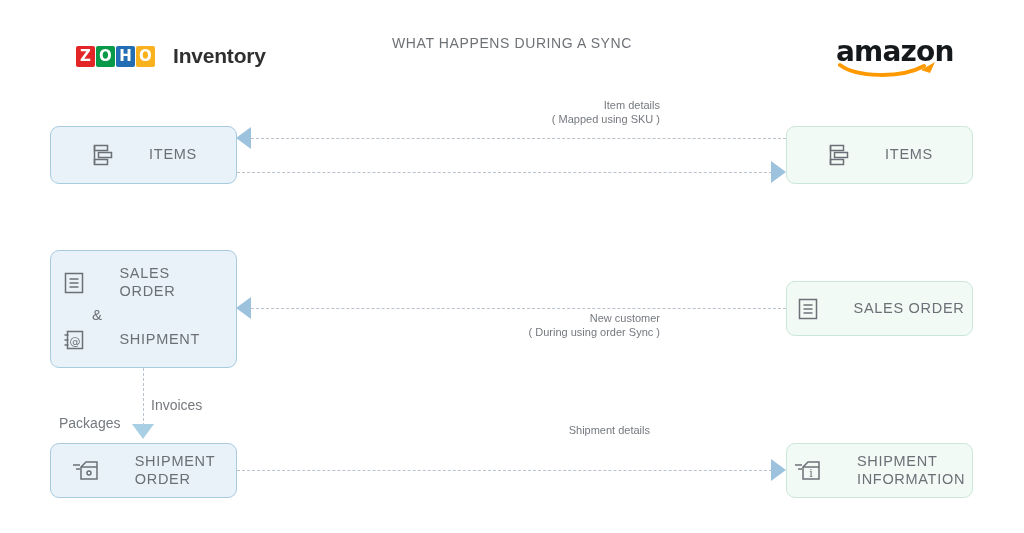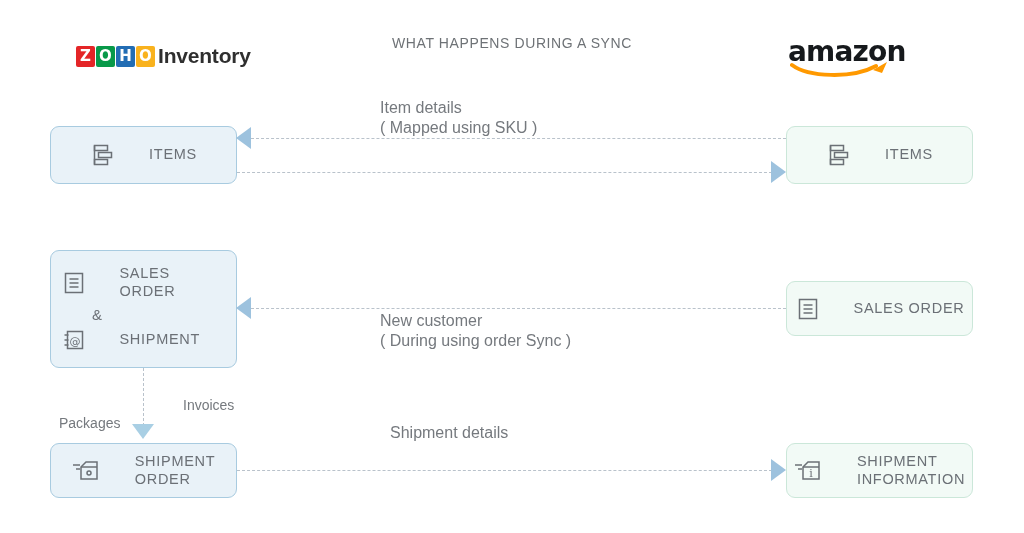--- a/index.html
+++ b/index.html
@@ -42,41 +42,41 @@
     font-weight: bold;
     font-size: 15px;
     font-family: "DejaVu Sans", sans-serif;
     line-height: 1;
   }
   .zoho-sq.s0 { background: #e42527; }
   .zoho-sq.s1 { background: #089949; }
   .zoho-sq.s2 { background: #226db4; }
   .zoho-sq.s3 { background: #f9b21d; }
   .zoho-word {
-    margin-left: 2px;
+    margin-left: 17px;
     font-size: 21px;
     font-weight: bold;
     color: #2f2f2f;
     letter-spacing: -0.2px;
   }
 
   .page-title {
     position: absolute;
     left: 0; right: 0;
     top: 35px;
     text-align: center;
     font-size: 14px;
     letter-spacing: 0.6px;
     color: #6e7276;
     font-weight: normal;
   }
 
   .amazon-logo {
     position: absolute;
-    left: 788px;
+    left: 836px;
     top: 38px;
     width: 106px;
     height: 40px;
   }
   .amazon-word {
     font-size: 28px;
     font-weight: bold;
     color: #16191c;
     letter-spacing: -0.8px;
     line-height: 1;
@@ -166,22 +166,22 @@
     border-left: 15px solid #9dc2de;
   }
   .arrow-d {
     border-left: 11px solid transparent;
     border-right: 11px solid transparent;
     border-top: 15px solid #a9cfe4;
   }
 
   .conn-label {
     position: absolute;
-    text-align: left;
-    font-size: 16px;
+    text-align: right;
+    font-size: 11px;
     color: #75797e;
     line-height: 1.28;
     white-space: pre-line;
   }
   .side-label {
     position: absolute;
     font-size: 14px;
     color: #75797e;
   }
 </style>
@@ -278,21 +278,21 @@
   </div>
 
   <div class="dash-h" style="left:251px; top:308px; width:535px;"></div>
   <div class="arrow-l" style="left:236px; top:297px;"></div>
   <div class="conn-label" style="left:380px; top:311px; width:280px;">New customer
 ( During using order Sync )</div>
 
   <div class="dash-v" style="left:143px; top:368px; height:58px;"></div>
   <div class="arrow-d" style="left:132px; top:424px;"></div>
   <div class="side-label" style="left:59px; top:415px;">Packages</div>
-  <div class="side-label" style="left:151px; top:397px;margin-left:32px;">Invoices</div>
+  <div class="side-label" style="left:151px; top:397px;">Invoices</div>
 
   <div class="box left" style="left:50px; top:443px; width:187px; height:55px;">
     <div class="box-inner">
       <svg class="ico" width="30" height="26" viewBox="0 0 30 26">
         <line x1="1" y1="7" x2="8" y2="7" stroke="#6b7076" stroke-width="1.5"></line>
         <line x1="4" y1="11" x2="8" y2="11" stroke="#6b7076" stroke-width="1.5"></line>
         <path d="M9 9 L 14 4 L 25 4 L 25 21 L 9 21 Z" fill="none" stroke="#6b7076" stroke-width="1.5"></path>
         <line x1="9" y1="9" x2="25" y2="9" stroke="#6b7076" stroke-width="1.5"></line>
         <circle cx="17" cy="15" r="2" fill="none" stroke="#6b7076" stroke-width="1.5"></circle>
       </svg>

